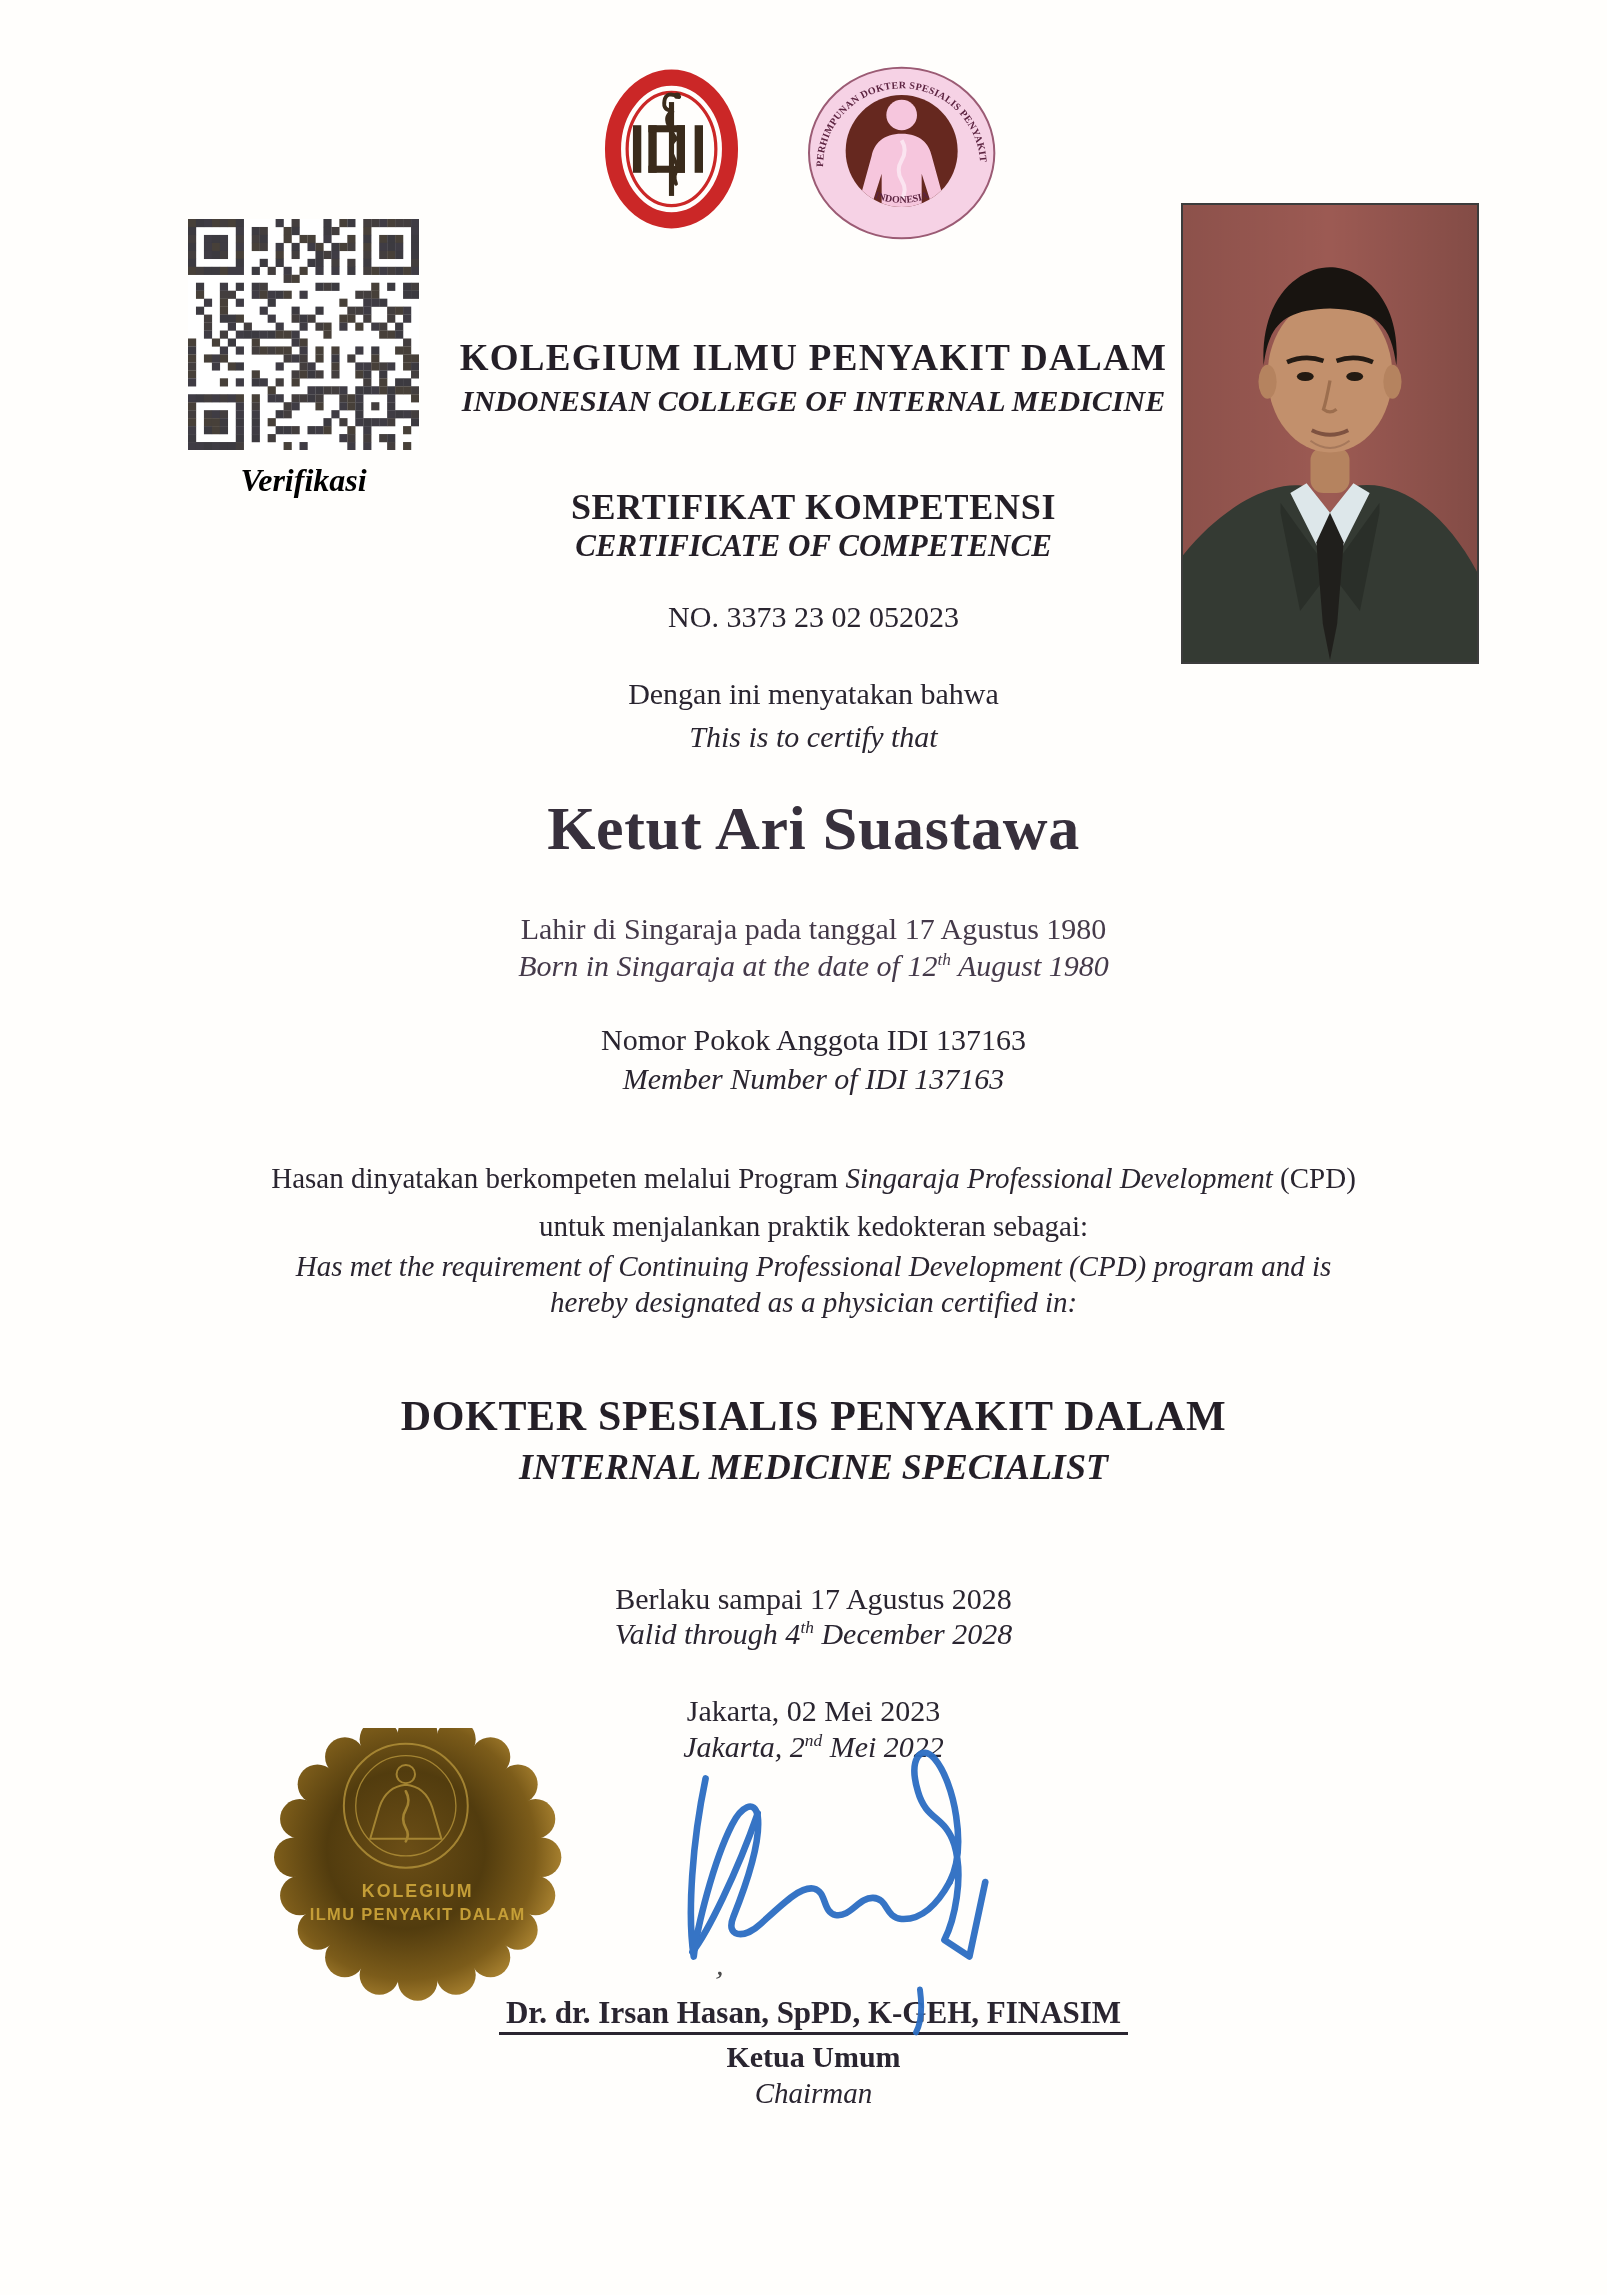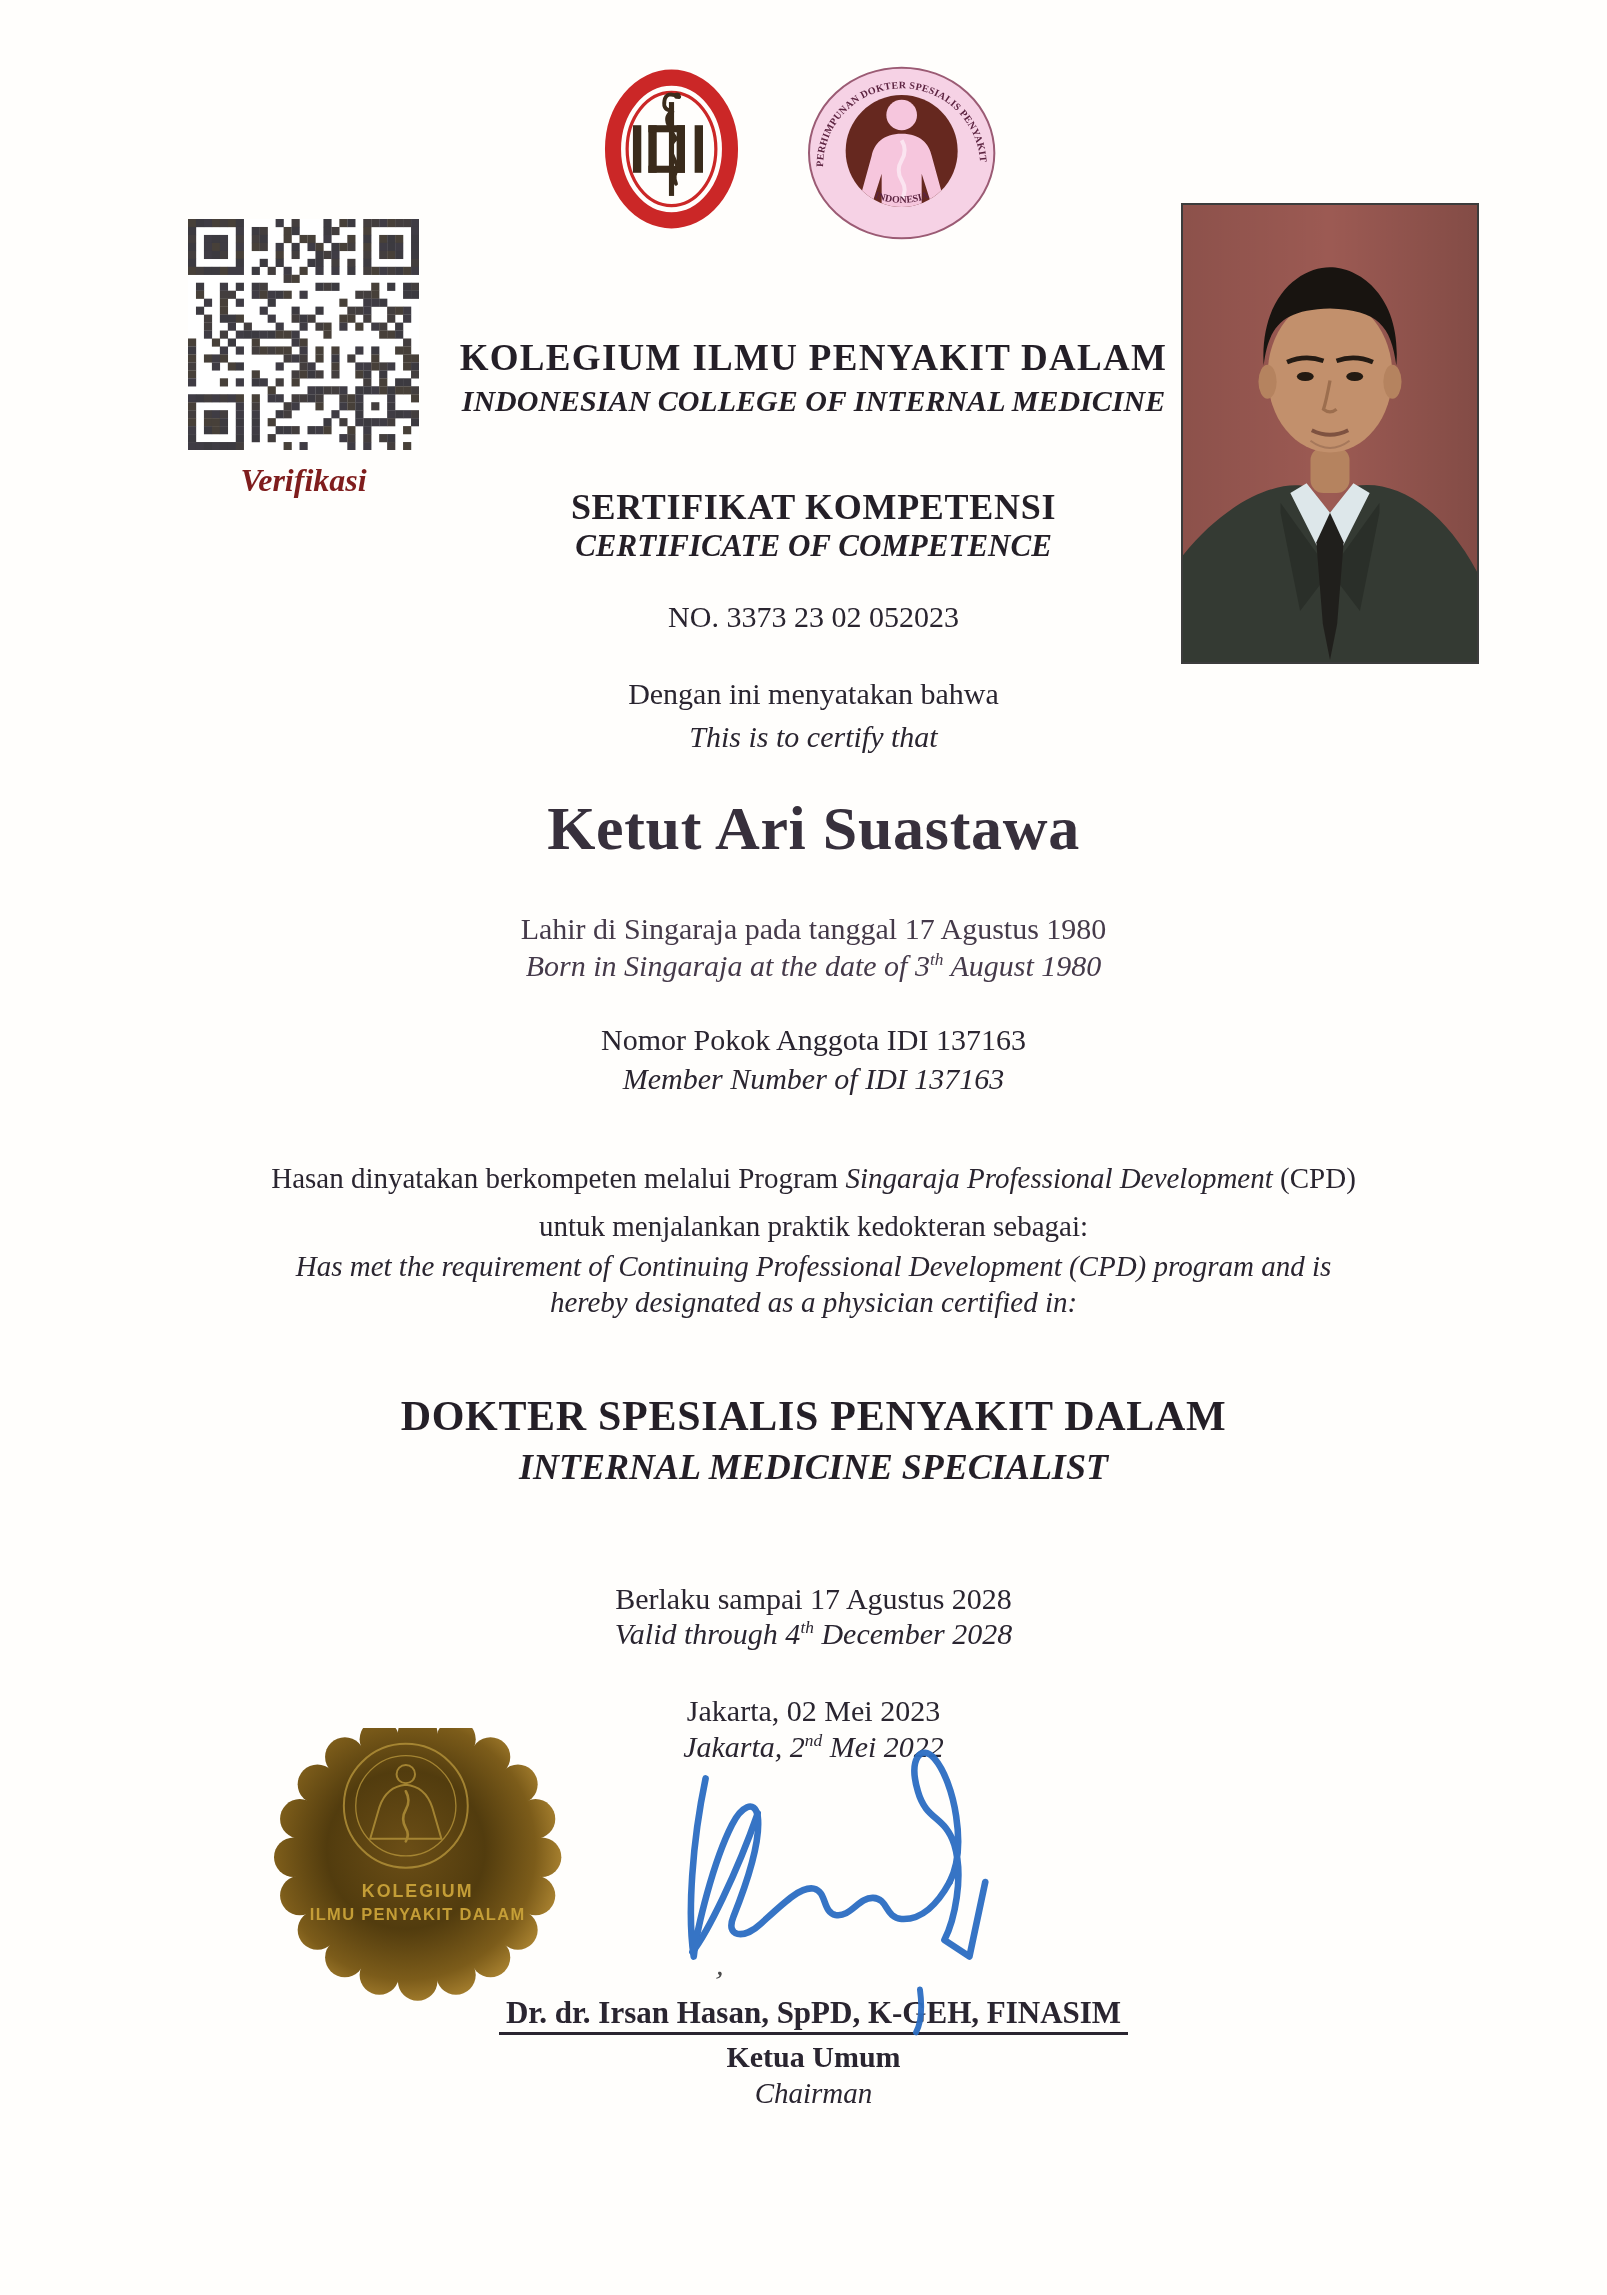--- a/index.html
+++ b/index.html
@@ -33,21 +33,21 @@
   .valid-id {top:1583px;font-size:30px;}
   .valid-en {top:1618px;font-size:30px;}
   .issue-id {top:1695px;font-size:30px;}
   .issue-en {top:1731px;font-size:30px;}
   .sig-name {top:1996px;font-size:31px;}
   .sig-name .u{display:inline-block;border-bottom:3.3px solid #2a2530;padding:0 6.6px 2.6px 6.6px;}
   .sig-role {top:2041px;font-size:30px;}
   .sig-role-en{top:2078px;font-size:29px;}
   .qr-wrap{position:absolute;left:188px;top:219px;width:231px;height:231px;}
   .qr-label{position:absolute;left:188px;top:462px;width:231px;text-align:center;
-            font-size:32px;font-weight:bold;font-style:italic;color:#7f1d1d;}
+            font-size:32px;font-weight:bold;font-style:italic;color:#000000;}
   .logo-idi{position:absolute;left:604px;top:68px;width:135px;height:162px;}
   .logo-papdi{position:absolute;left:807px;top:65px;width:190px;height:176px;}
   .photo{position:absolute;left:1181px;top:203px;width:298px;height:461px;
          border:2px solid #3c3c3c;box-sizing:border-box;}
   .seal{position:absolute;left:274px;top:1728px;width:288px;height:288px;}
   .sig-svg{position:absolute;left:644px;top:1729px;width:360px;height:310px;z-index:5;}
   .pen-mark{position:absolute;left:718px;top:1948px;font-size:30px;color:#4a4a4a;
             transform:rotate(12deg);z-index:4;}
 </style>
 </head>
@@ -526,21 +526,21 @@
   <div class="line b i org-en">INDONESIAN COLLEGE OF INTERNAL MEDICINE</div>
   <div class="line b title-id">SERTIFIKAT KOMPETENSI</div>
   <div class="line b i title-en">CERTIFICATE OF COMPETENCE</div>
   <div class="line cert-no">NO. 3373 23 02 052023</div>
 
   <div class="line intro-id">Dengan ini menyatakan bahwa</div>
   <div class="line i intro-en">This is to certify that</div>
 
   <div class="line b name">Ketut Ari Suastawa</div>
   <div class="line birth-id">Lahir di Singaraja pada tanggal 17 Agustus 1980</div>
-  <div class="line i birth-en"><span>Born in Singaraja at the date of 3</span><sup class="ord">th</sup><span> August 1980</span></div>
+  <div class="line i birth-en"><span>Born in Singaraja at the date of 12</span><sup class="ord">th</sup><span> August 1980</span></div>
   <div class="line memb-id">Nomor Pokok Anggota IDI 137163</div>
   <div class="line i memb-en">Member Number of IDI 137163</div>
 
   <div class="line stmt1"><span>Hasan dinyatakan berkompeten melalui Program </span><span class="i">Singaraja Professional Development</span><span> (CPD)</span></div>
   <div class="line stmt2">untuk menjalankan praktik kedokteran sebagai:</div>
   <div class="line i stmt3">Has met the requirement of Continuing Professional Development (CPD) program and is</div>
   <div class="line i stmt4">hereby designated as a physician certified in:</div>
 
   <div class="line b desig-id">DOKTER SPESIALIS PENYAKIT DALAM</div>
   <div class="line b i desig-en">INTERNAL MEDICINE SPECIALIST</div>

